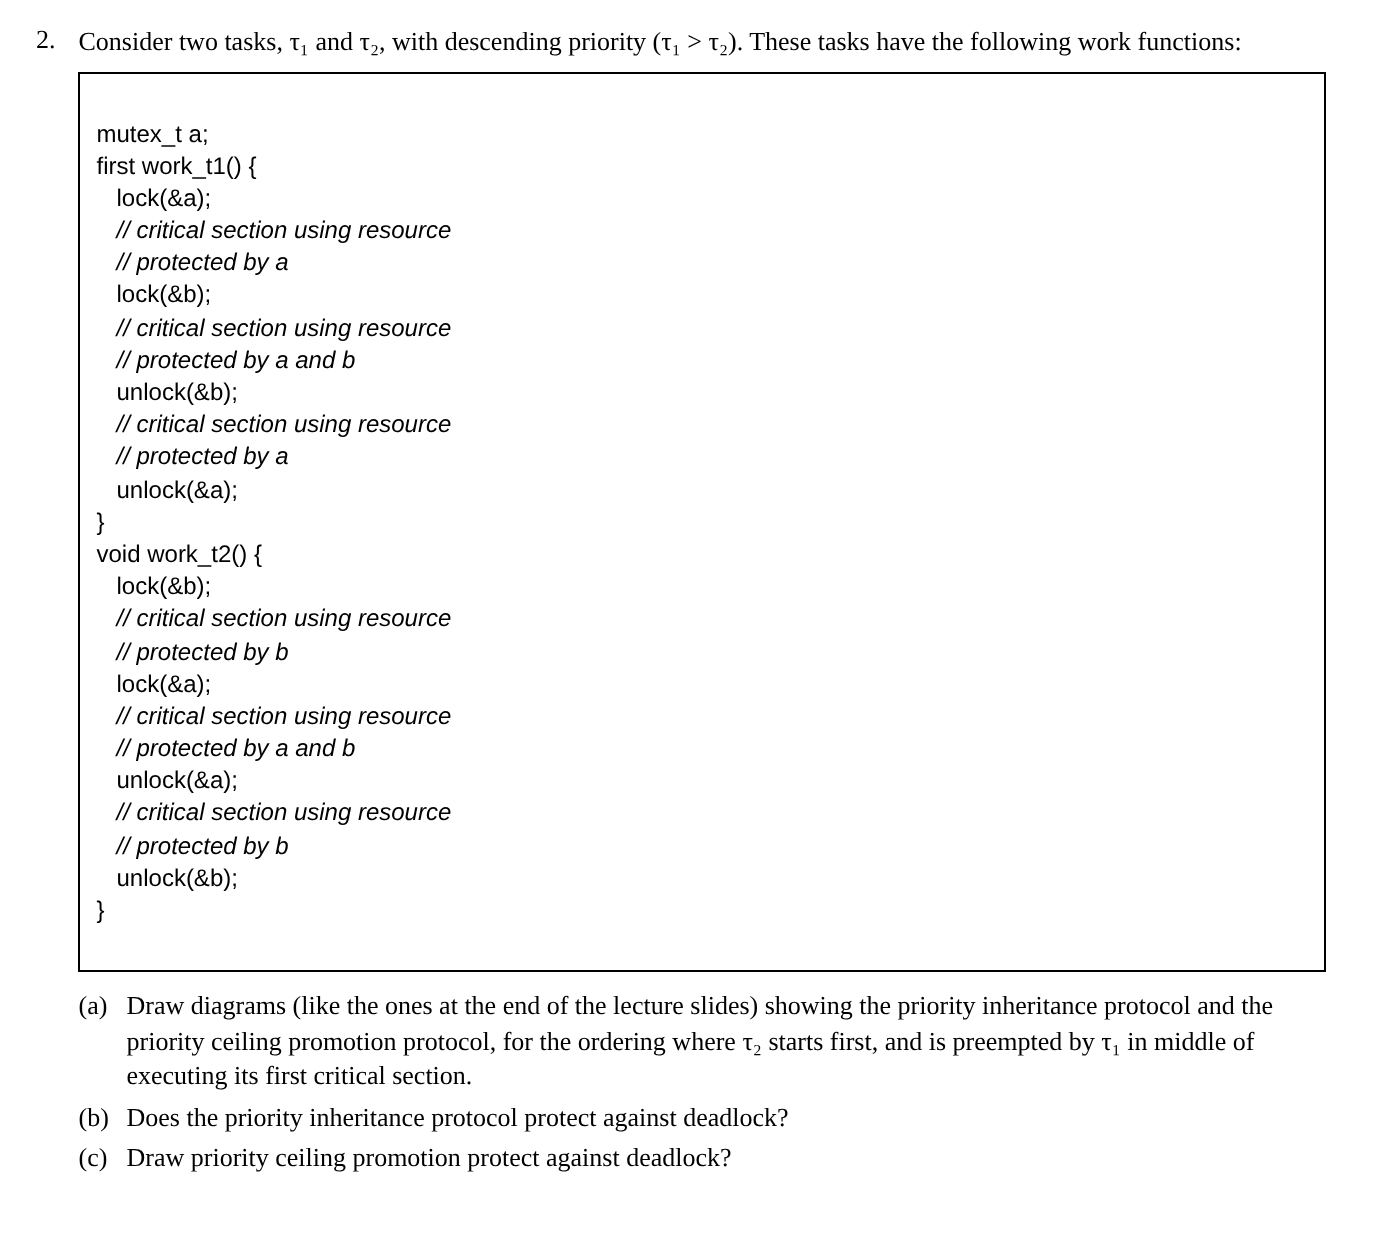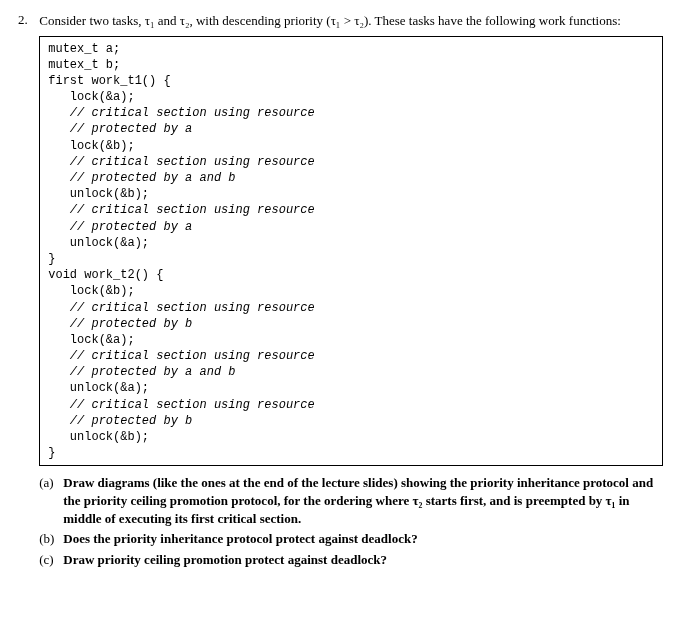--- a/index.html
+++ b/index.html
@@ -21,22 +21,22 @@
       display: inline-block;
       vertical-align: top;
       width: 624px;
     }
     .problem-text {
       line-height: 1.35;
       margin-bottom: 6px;
     }
     .code-box {
       border: 1px solid #000;
-      padding: 4px 8px;
-      font-family: Liberation Mono, monospace;
+      padding: 22px 8px;
+      font-family: Liberation Sans, sans-serif;
       font-size: 12px;
       line-height: 1.35;
       margin-bottom: 8px;
     }
     .code-line {
       white-space: pre;
     }
     .comment {
       font-style: italic;
     }
@@ -46,34 +46,32 @@
     .sub-item {
       display: flex;
       margin-bottom: 3px;
       line-height: 1.35;
     }
     .sub-label {
       min-width: 24px;
     }
     .sub-content {
       flex: 1;
-      font-weight: bold;
     }
   </style>
 </head>
 <body>
 
 <div>
   <span class="problem-number">2.</span>
   <div class="problem-body">
     <div class="problem-text">Consider two tasks, τ₁ and τ₂, with descending priority (τ₁ &gt; τ₂). These tasks have the following work functions:</div>
 
     <div class="code-box">
       <div class="code-line">mutex_t a;</div>
-      <div class="code-line">mutex_t b;</div>
       <div class="code-line"></div>
       <div class="code-line">first work_t1() {</div>
       <div class="code-line">   lock(&amp;a);</div>
       <div class="code-line comment">   // critical section using resource</div>
       <div class="code-line comment">   // protected by a</div>
       <div class="code-line">   lock(&amp;b);</div>
       <div class="code-line comment">   // critical section using resource</div>
       <div class="code-line comment">   // protected by a and b</div>
       <div class="code-line">   unlock(&amp;b);</div>
       <div class="code-line comment">   // critical section using resource</div>

